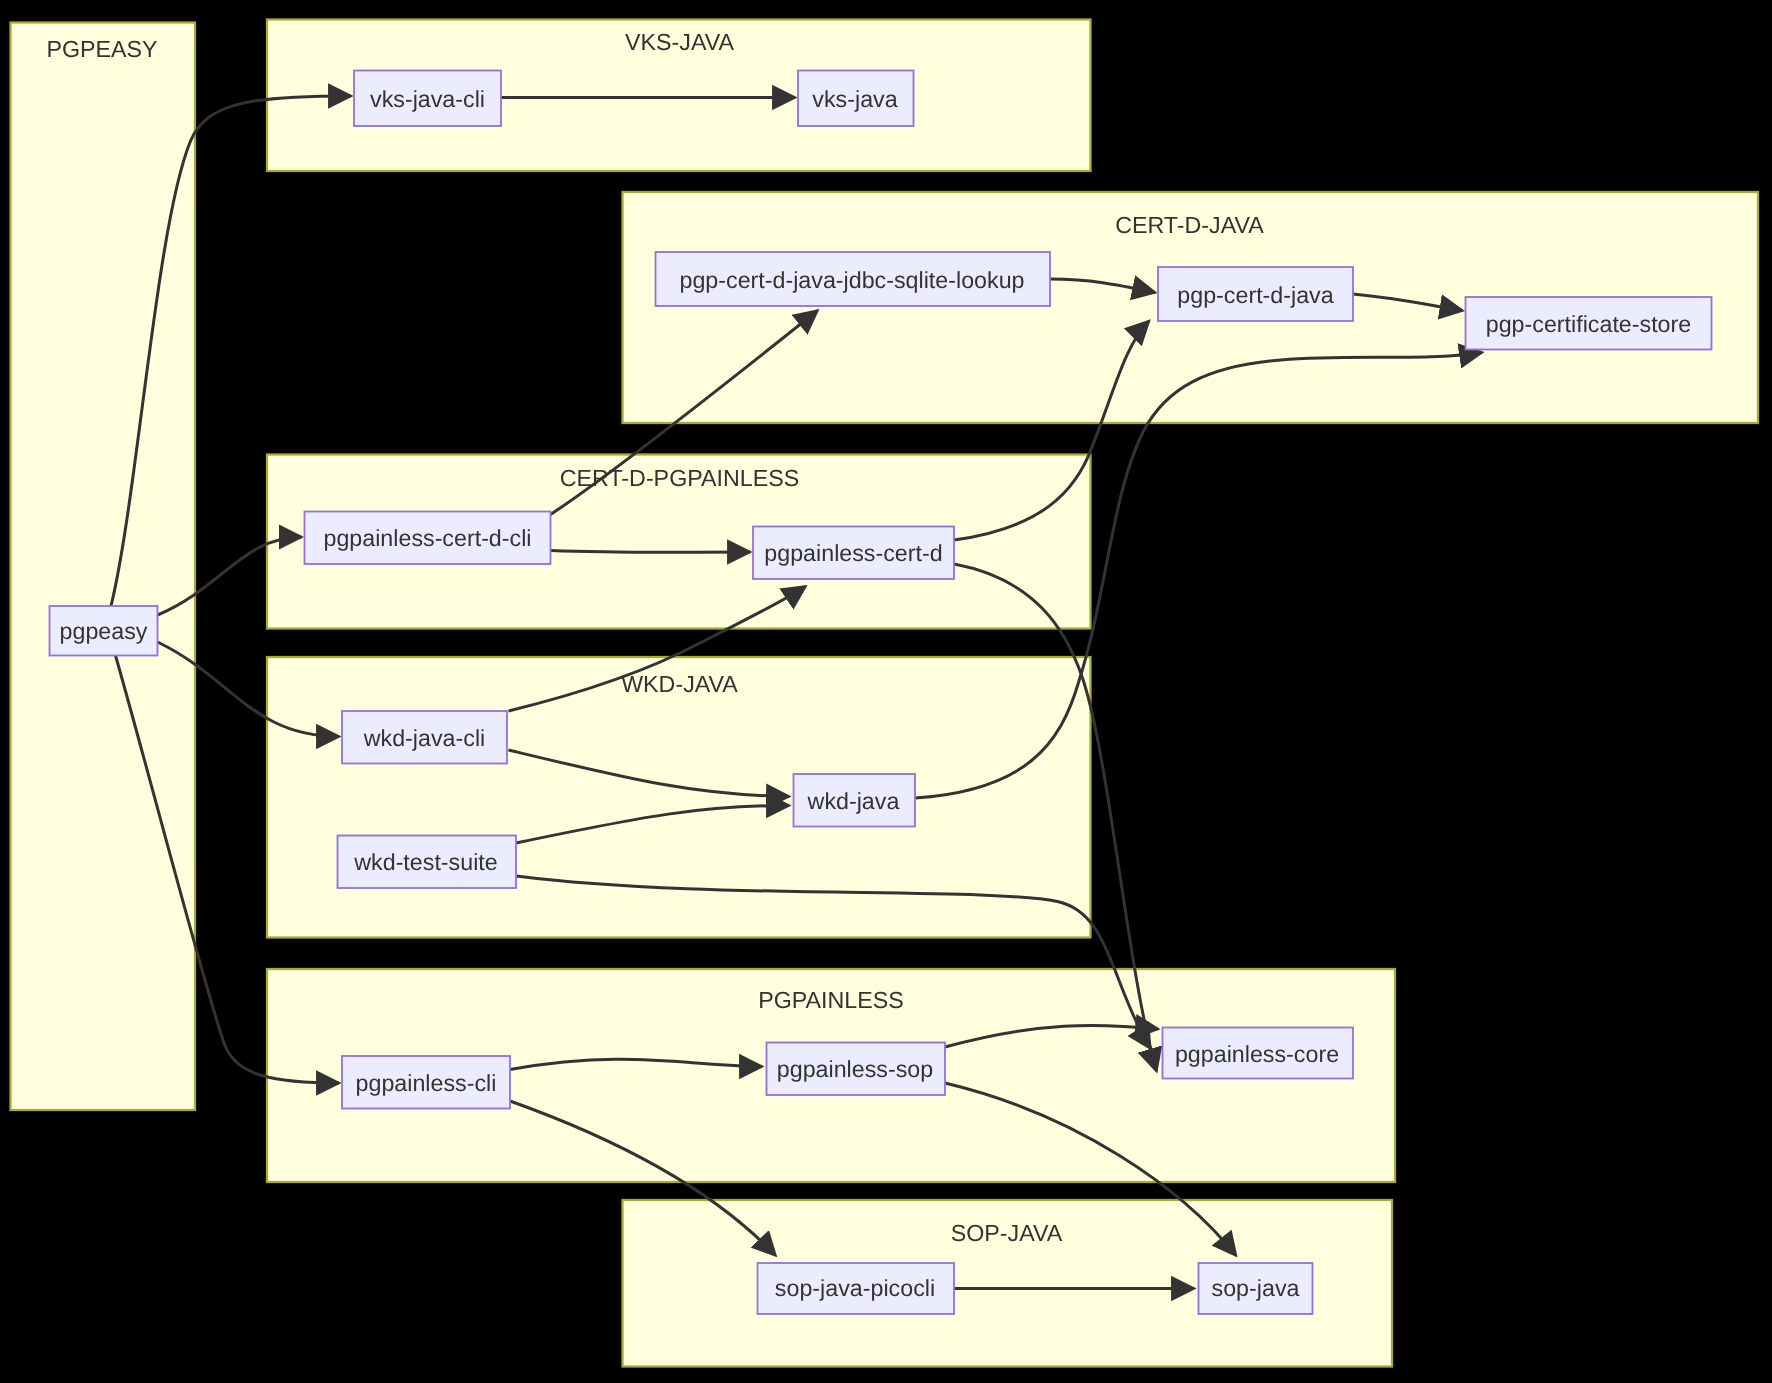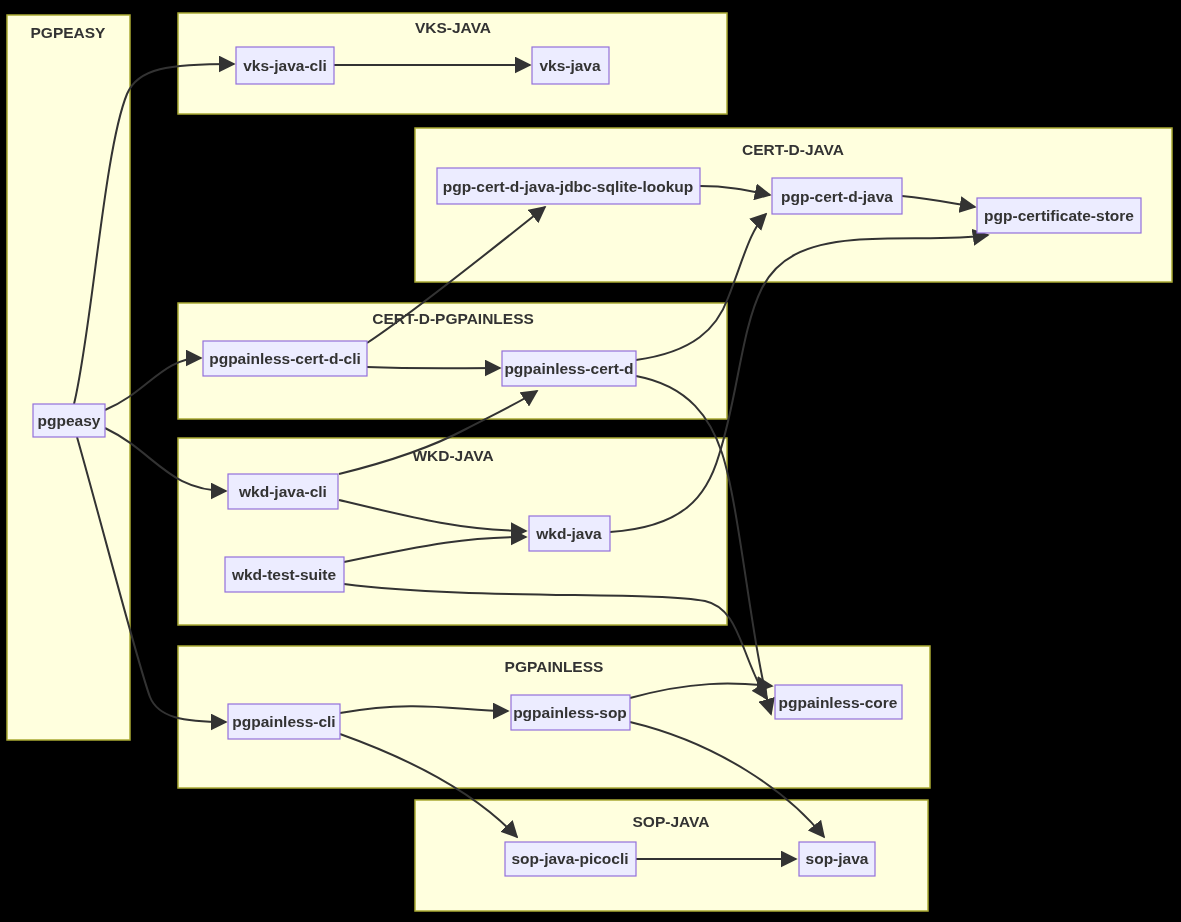--- a/index.html
+++ b/index.html
@@ -1,17 +1,17 @@
 <!DOCTYPE html>
 <html><head>
 <meta charset="utf-8">
 <style>
   html,body{margin:0;padding:0;background:#000;}
   body{font-family:"Liberation Sans", sans-serif;}
-  .stage{position:relative;width:1181px;height:922px;background:#000;overflow:hidden;font-weight:bold;}
+  .stage{position:relative;width:1181px;height:922px;background:#000;overflow:hidden;}
   svg{display:block;}
   .cluster{fill:#ffffde;stroke:#aaaa33;stroke-width:1.5;}
   .cluster-title{fill:#333333;font-size:15.5px;text-anchor:middle;}
   .node-rect{fill:#ececff;stroke:#9370db;stroke-width:1.2;}
   .node-label{fill:#333333;font-size:15.5px;text-anchor:middle;}
   .edge{fill:none;stroke:#333333;stroke-width:2;}
 </style>
 </head>
 <body>
 

